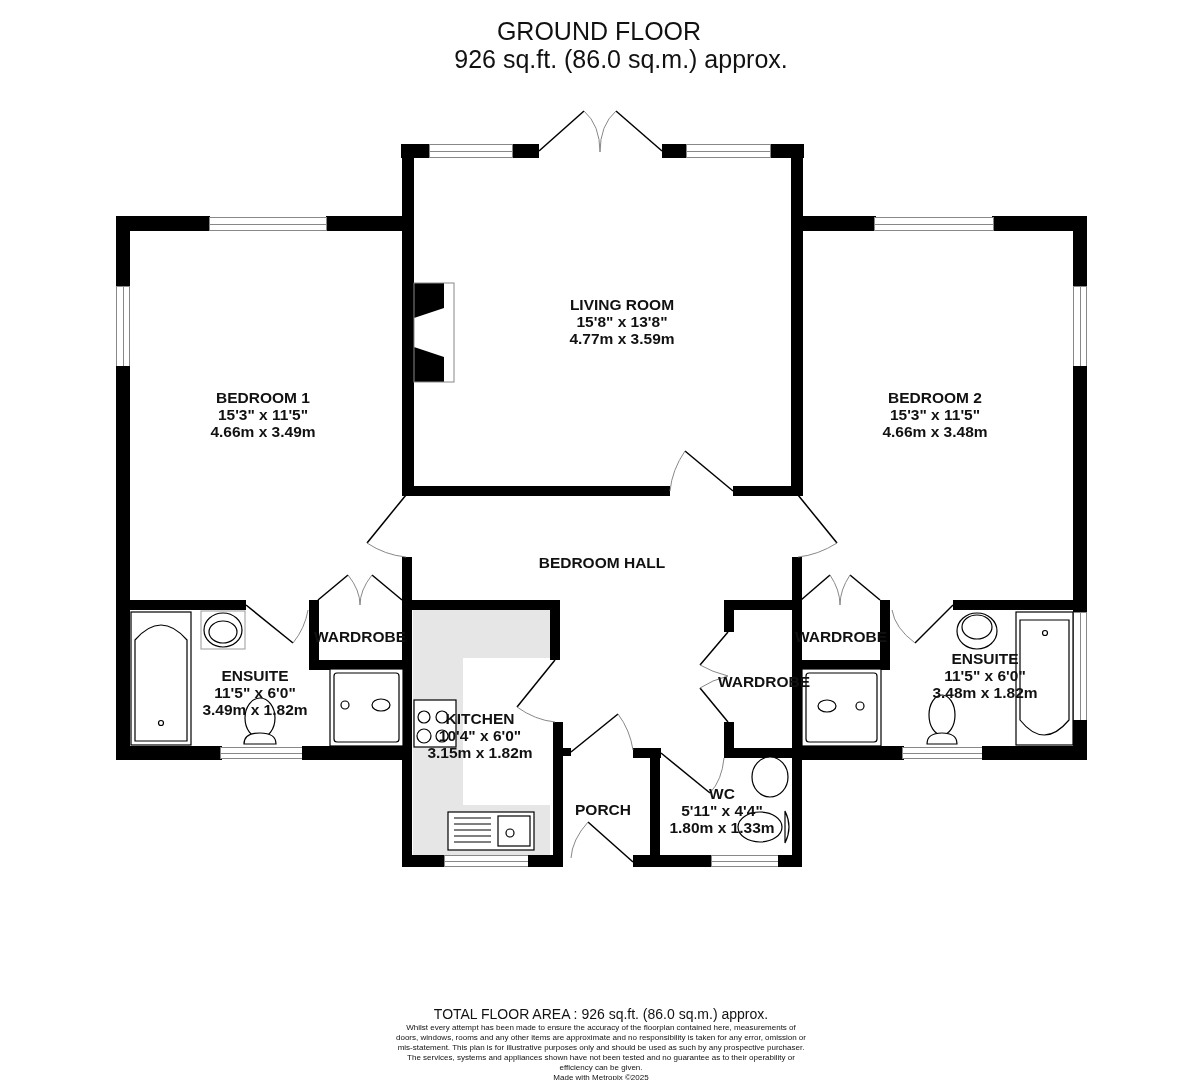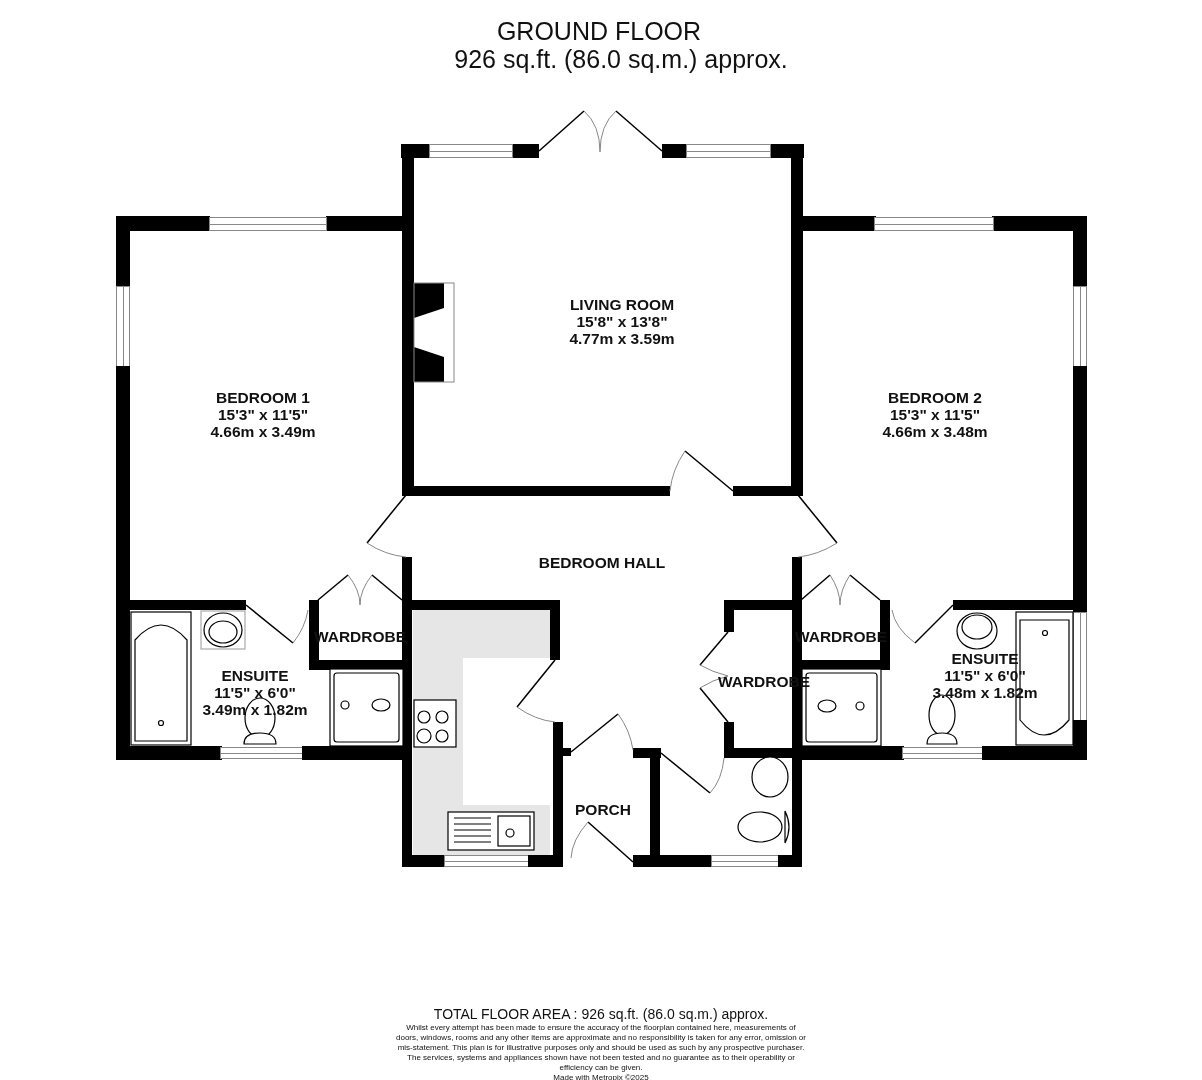--- a/index.html
+++ b/index.html
@@ -243,25 +243,35 @@
     <span>ENSUITE</span>
     <span>11'5"  x 6'0"</span>
     <span>3.48m  x 1.82m</span>
   </div>
   <div class="room-label" style="left:305px; top:628px; width:110px;">
     <span>WARDROBE</span>
   </div>
   <div class="room-label" style="left:786px; top:628px; width:110px;">
     <span>WARDROBE</span>
   </div>
+  <div class="room-label" style="left:415px; top:710px; width:130px;">
+    <span>KITCHEN</span>
+    <span>10'4"  x 6'0"</span>
+    <span>3.15m  x 1.82m</span>
+  </div>
   <div class="room-label" style="left:716px; top:673px; width:96px;">
     <span>WARDROBE</span>
   </div>
   <div class="room-label" style="left:563px; top:801px; width:80px;">
     <span>PORCH</span>
+  </div>
+  <div class="room-label" style="left:652px; top:785px; width:140px;">
+    <span>WC</span>
+    <span>5'11"  x 4'4"</span>
+    <span>1.80m  x 1.33m</span>
   </div>
 </div>
 
 <div class="footer">
   <div class="total">TOTAL FLOOR AREA : 926 sq.ft. (86.0 sq.m.) approx.</div>
   <div class="disc">
     <span>Whilst every attempt has been made to ensure the accuracy of the floorplan contained here, measurements of doors, windows, rooms and any other items are approximate and no responsibility is taken for any error, omission or mis-statement. This plan is for illustrative purposes only and should be used as such by any prospective purchaser. The services, systems and appliances shown have not been tested and no guarantee as to their operability or efficiency can be given.</span><br>
     <span>Made with Metropix ©2025</span>
   </div>
 </div>

